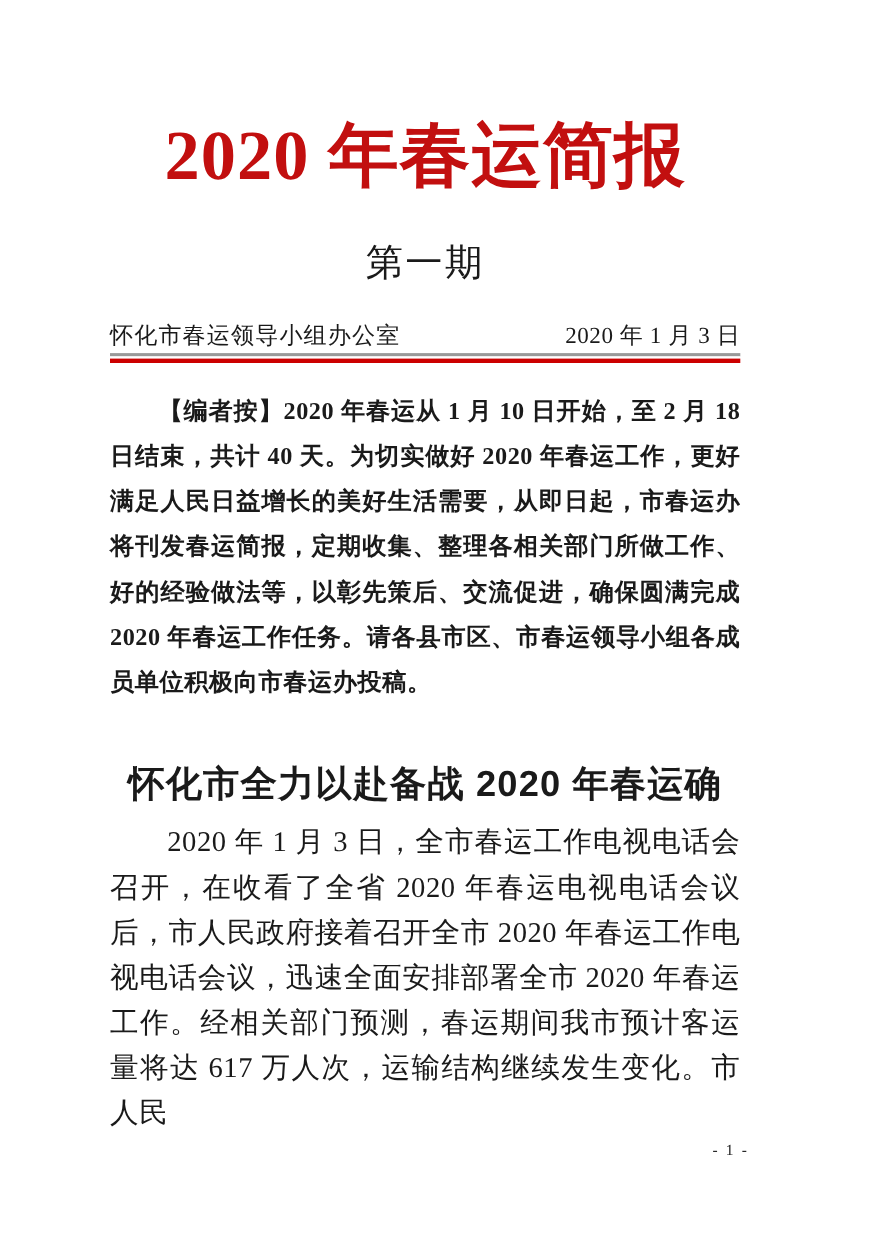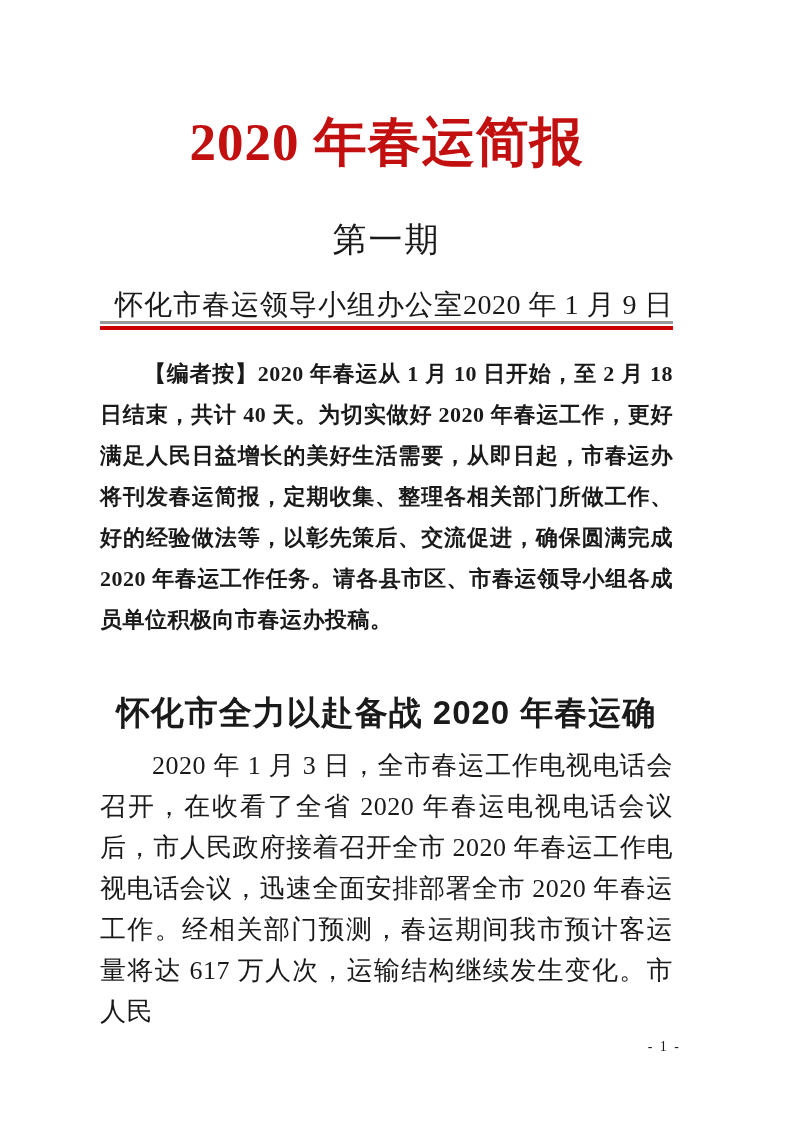--- a/index.html
+++ b/index.html
@@ -17,41 +17,41 @@
     position: absolute;
     left: 100px;
     top: 0;
     width: 573px;
   }
   .doc-title {
     margin-top: 92px;
     text-align: center;
     font-family: "Liberation Serif", "DejaVu Serif", serif;
     font-weight: bold;
-    font-size: 53px;
+    font-size: 64px;
     line-height: 100px;
     color: #c20f0f;
     white-space: nowrap;
     letter-spacing: 1px;
   }
   .issue {
     margin-top: 30px;
     text-align: center;
     font-family: "Liberation Sans", "DejaVu Sans", sans-serif;
     font-weight: 500;
     font-size: 34px;
     line-height: 34px;
     letter-spacing: 2px;
   }
   .masthead {
     margin-top: 36px;
     display: flex;
-    justify-content: flex-end;
+    justify-content: space-between;
     align-items: baseline;
-    font-size: 28px;
+    font-size: 21px;
     line-height: 26px;
   }
   .masthead .issuer { letter-spacing: 1px; }
   .masthead .date { letter-spacing: 0.5px; }
   .rules { margin-top: 3px; }
   .rule-gray { height: 3px; background: #999999; }
   .rule-gap  { height: 2px; background: #ffffff; }
   .rule-red  { height: 4px; background: #cc0000; }
   .editor-note {
     margin: 23px 0 0 0;
@@ -94,21 +94,21 @@
 
 <div class="page">
   <div class="content">
 
     <div class="doc-title">2020 年春运简报</div>
 
     <div class="issue">第一期</div>
 
     <div class="masthead">
       <span class="issuer">怀化市春运领导小组办公室</span>
-      <span class="date">2020 年 1 月 9 日</span>
+      <span class="date">2020 年 1 月 3 日</span>
     </div>
 
     <div class="rules">
       <div class="rule-gray"></div>
       <div class="rule-gap"></div>
       <div class="rule-red"></div>
     </div>
 
     <p class="editor-note">【编者按】2020 年春运从 1 月 10 日开始，至 2 月 18 日结束，共计 40 天。为切实做好 2020 年春运工作，更好满足人民日益增长的美好生活需要，从即日起，市春运办将刊发春运简报，定期收集、整理各相关部门所做工作、好的经验做法等，以彰先策后、交流促进，确保圆满完成 2020 年春运工作任务。请各县市区、市春运领导小组各成员单位积极向市春运办投稿。</p>
 

